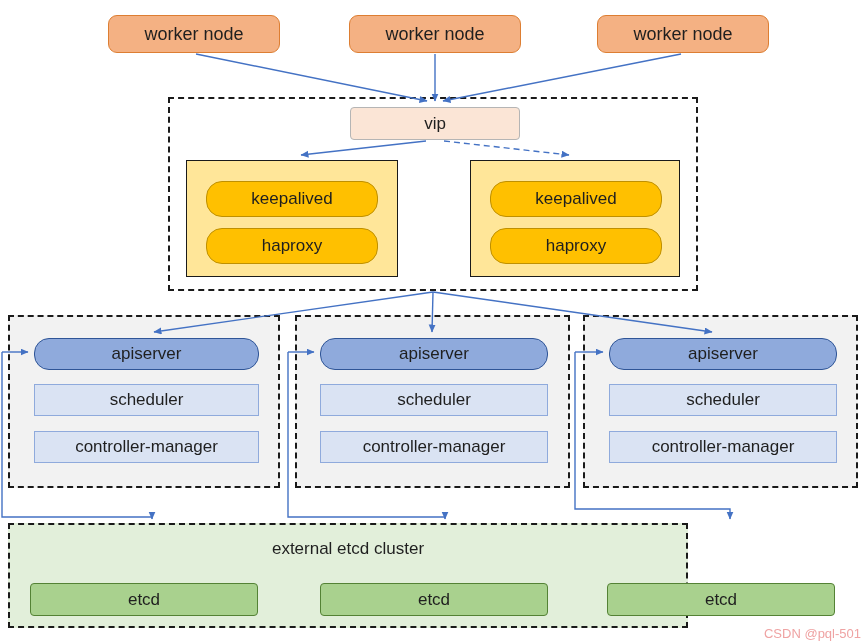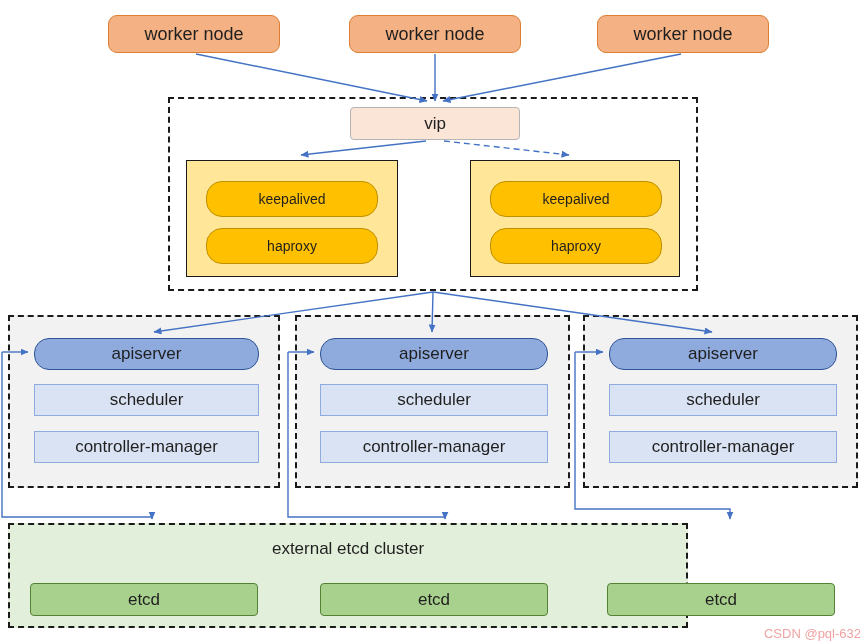--- a/index.html
+++ b/index.html
@@ -18,21 +18,21 @@
   *{box-sizing:border-box;margin:0;padding:0}
   html,body{background:#fff}
   body{font-family:"Liberation Sans",sans-serif;color:var(--text-color)}
   .canvas{position:relative;width:865px;height:644px;background:#fff;overflow:hidden}
   .abs{position:absolute}
   .node{display:flex;align-items:center;justify-content:center;font-size:18px;color:var(--text-color);white-space:nowrap}
   .worker{background:var(--worker-fill);border:1.6px solid var(--worker-border);border-radius:9px}
   .vip{background:var(--vip-fill);border:1.4px solid var(--vip-border);border-radius:4px;font-size:17px}
   .dashed-box{border:2px dashed var(--dash-border)}
   .lb-group{background:var(--lb-outer-fill);border:1.6px solid var(--lb-outer-border)}
-  .lb-item{background:var(--lb-inner-fill);border:1.6px solid var(--lb-inner-border);border-radius:16px;font-size:14px}
+  .lb-item{background:var(--lb-inner-fill);border:1.6px solid var(--lb-inner-border);border-radius:16px;font-size:17px}
   .master{background:var(--master-fill);border:2px dashed var(--dash-border)}
   .apiserver{background:var(--apiserver-fill);border:1.8px solid var(--apiserver-border);border-radius:15px;font-size:17px}
   .component{background:var(--component-fill);border:1.4px solid var(--component-border);border-radius:0;font-size:17px}
   .etcd-cluster{background:var(--etcd-cluster-fill);border:2px dashed var(--dash-border)}
   .etcd-title{position:absolute;top:14px;left:0;right:0;text-align:center;font-size:17px;color:var(--text-color)}
   .etcd{background:var(--etcd-fill);border:1.6px solid var(--etcd-border);border-radius:4px;font-size:17px}
   svg.arrows{position:absolute;left:0;top:0;pointer-events:none}
   svg.arrows .ln{stroke:var(--arrow-color);stroke-width:1.4;fill:none}
   svg.arrows .dash{stroke-dasharray:6 4}
   svg.arrows .ah{fill:var(--arrow-color)}
@@ -138,14 +138,14 @@
     <line class="ln" x1="433" y1="292" x2="432" y2="332" marker-end="url(#ah)"></line>
     <line class="ln" x1="433" y1="292" x2="712" y2="332" marker-end="url(#ah)"></line>
     <path class="ln" d="M2,352 H28" marker-end="url(#ah)"></path>
     <path class="ln" d="M2,352 V517 H152 V519" marker-end="url(#ah)"></path>
     <path class="ln" d="M288,352 H314" marker-end="url(#ah)"></path>
     <path class="ln" d="M288,352 V517 H445 V519" marker-end="url(#ah)"></path>
     <path class="ln" d="M575,352 H603" marker-end="url(#ah)"></path>
     <path class="ln" d="M575,352 V509 H730 V519" marker-end="url(#ah)"></path>
   </svg>
 
-  <div class="watermark">CSDN @pql-632</div>
+  <div class="watermark">CSDN @pql-501</div>
 </div>
 
 </body></html>

